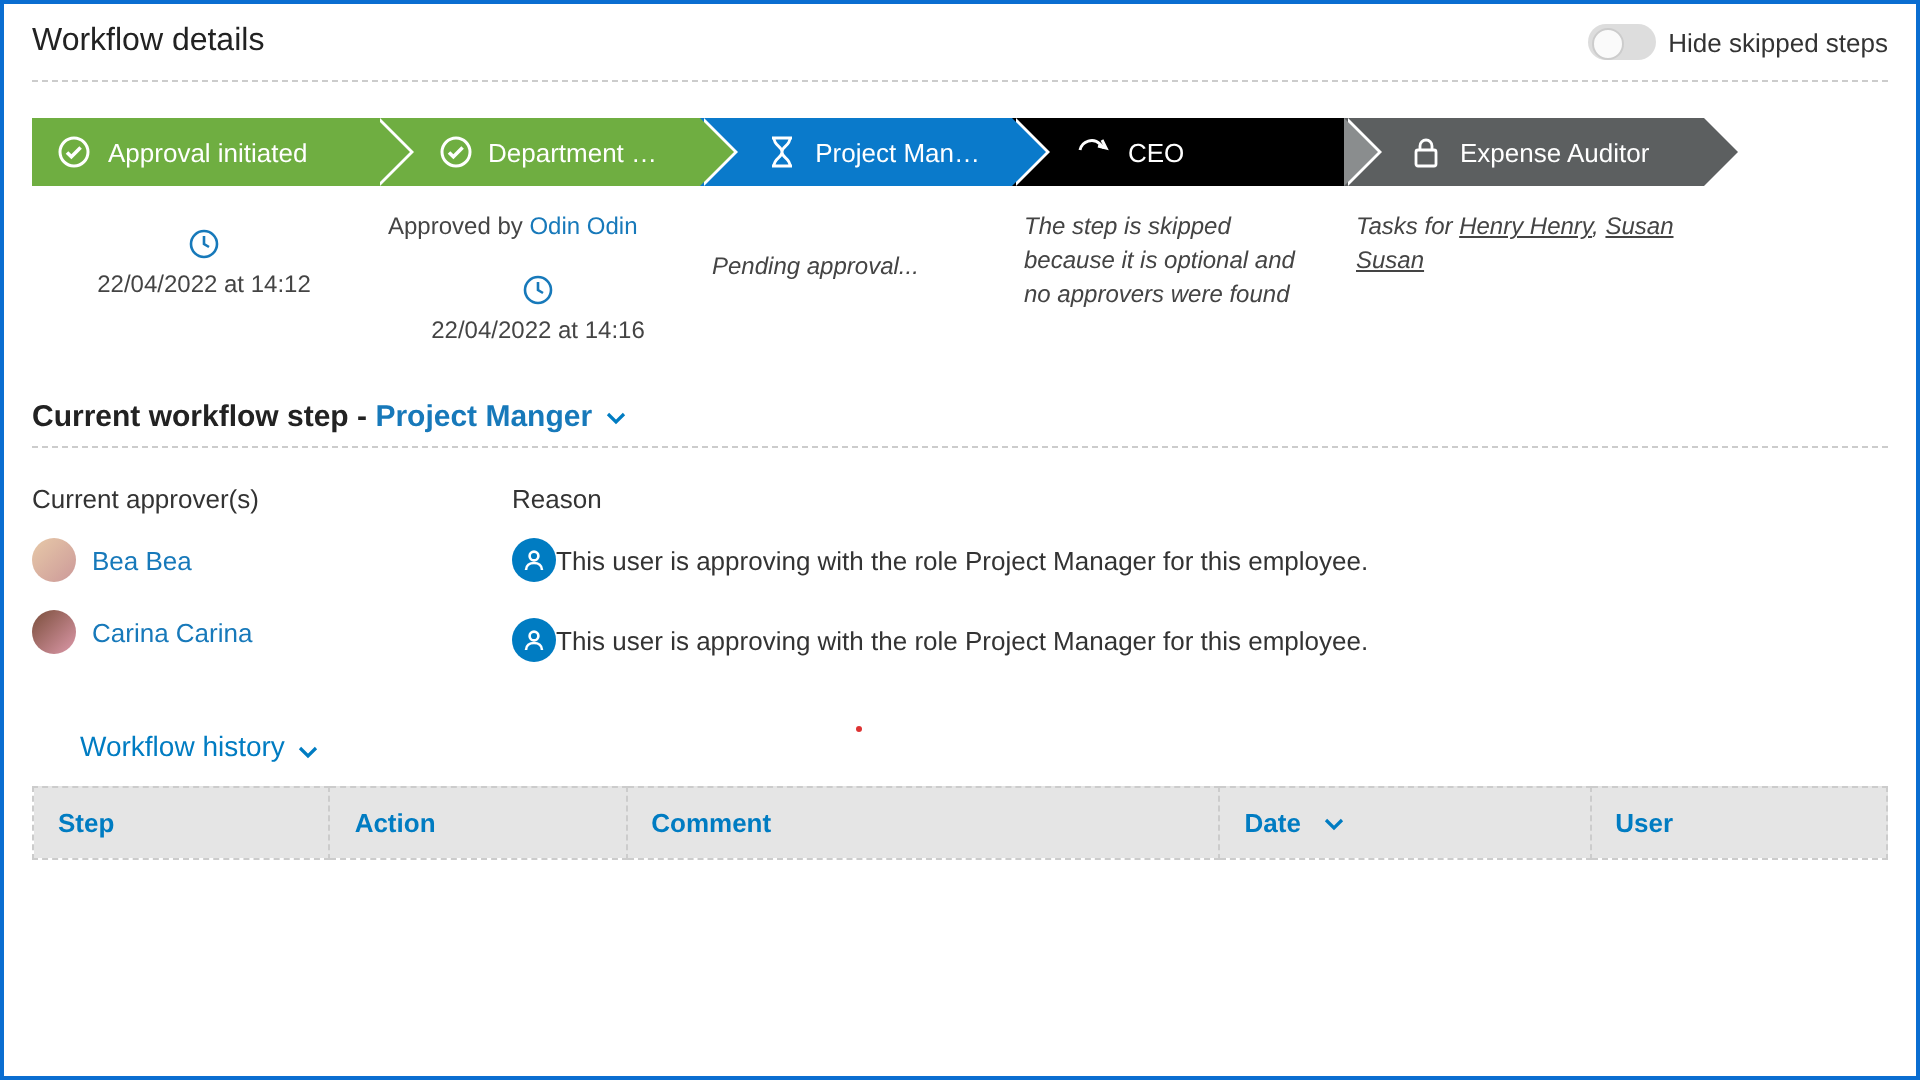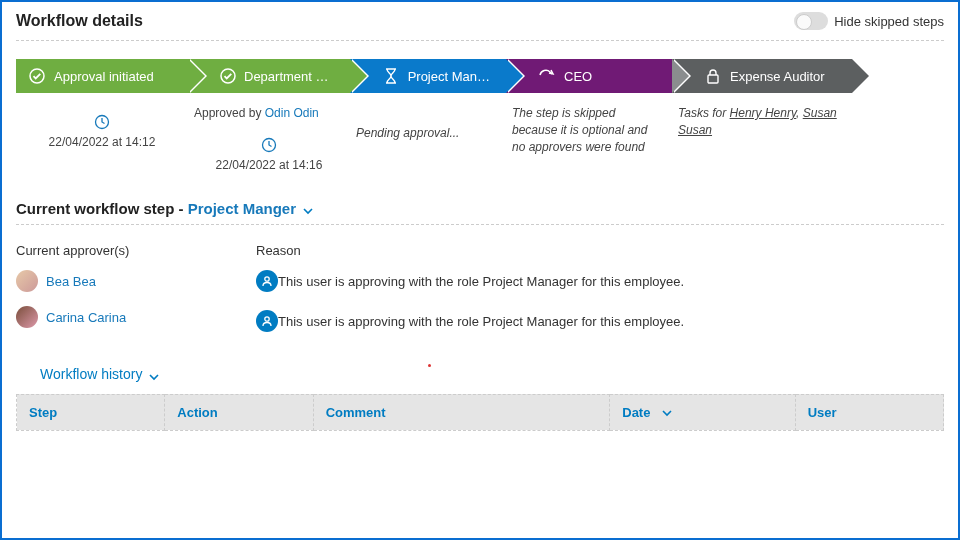--- a/index.html
+++ b/index.html
@@ -14,21 +14,21 @@
     padding: 10px 14px;
   }
   .header-row {
     display: flex;
     justify-content: space-between;
     align-items: center;
     margin-bottom: 10px;
   }
   h2.title {
     font-size: 16px;
-    font-weight: 700;
+    font-weight: 400;
     color: #222;
   }
   .toggle-wrap {
     display: flex;
     align-items: center;
     gap: 6px;
   }
   .toggle {
     width: 34px;
     height: 18px;
@@ -82,21 +82,21 @@
     position:absolute;
     right:-19px;
     top:0;
     border-top:17px solid transparent;
     border-bottom:17px solid transparent;
     border-left:17px solid #fff;
     z-index:1;
   }
   .step.green { background:#6fae41; color:#6fae41; }
   .step.blue  { background:#0a7acb; color:#0a7acb; }
-  .step.grey  { background:#701a75; color:#8a8d8e; }
+  .step.grey  { background:#000000; color:#8a8d8e; }
   .step.darkgrey { background:#5c5f60; color:#5c5f60; }
   .step span, .step .icon { color:#fff; position:relative; z-index:3; }
   .icon {
     display:inline-flex;
     align-items:center;
     justify-content:center;
     width:18px;
     height:18px;
   }
   .icon svg { display:block; }

